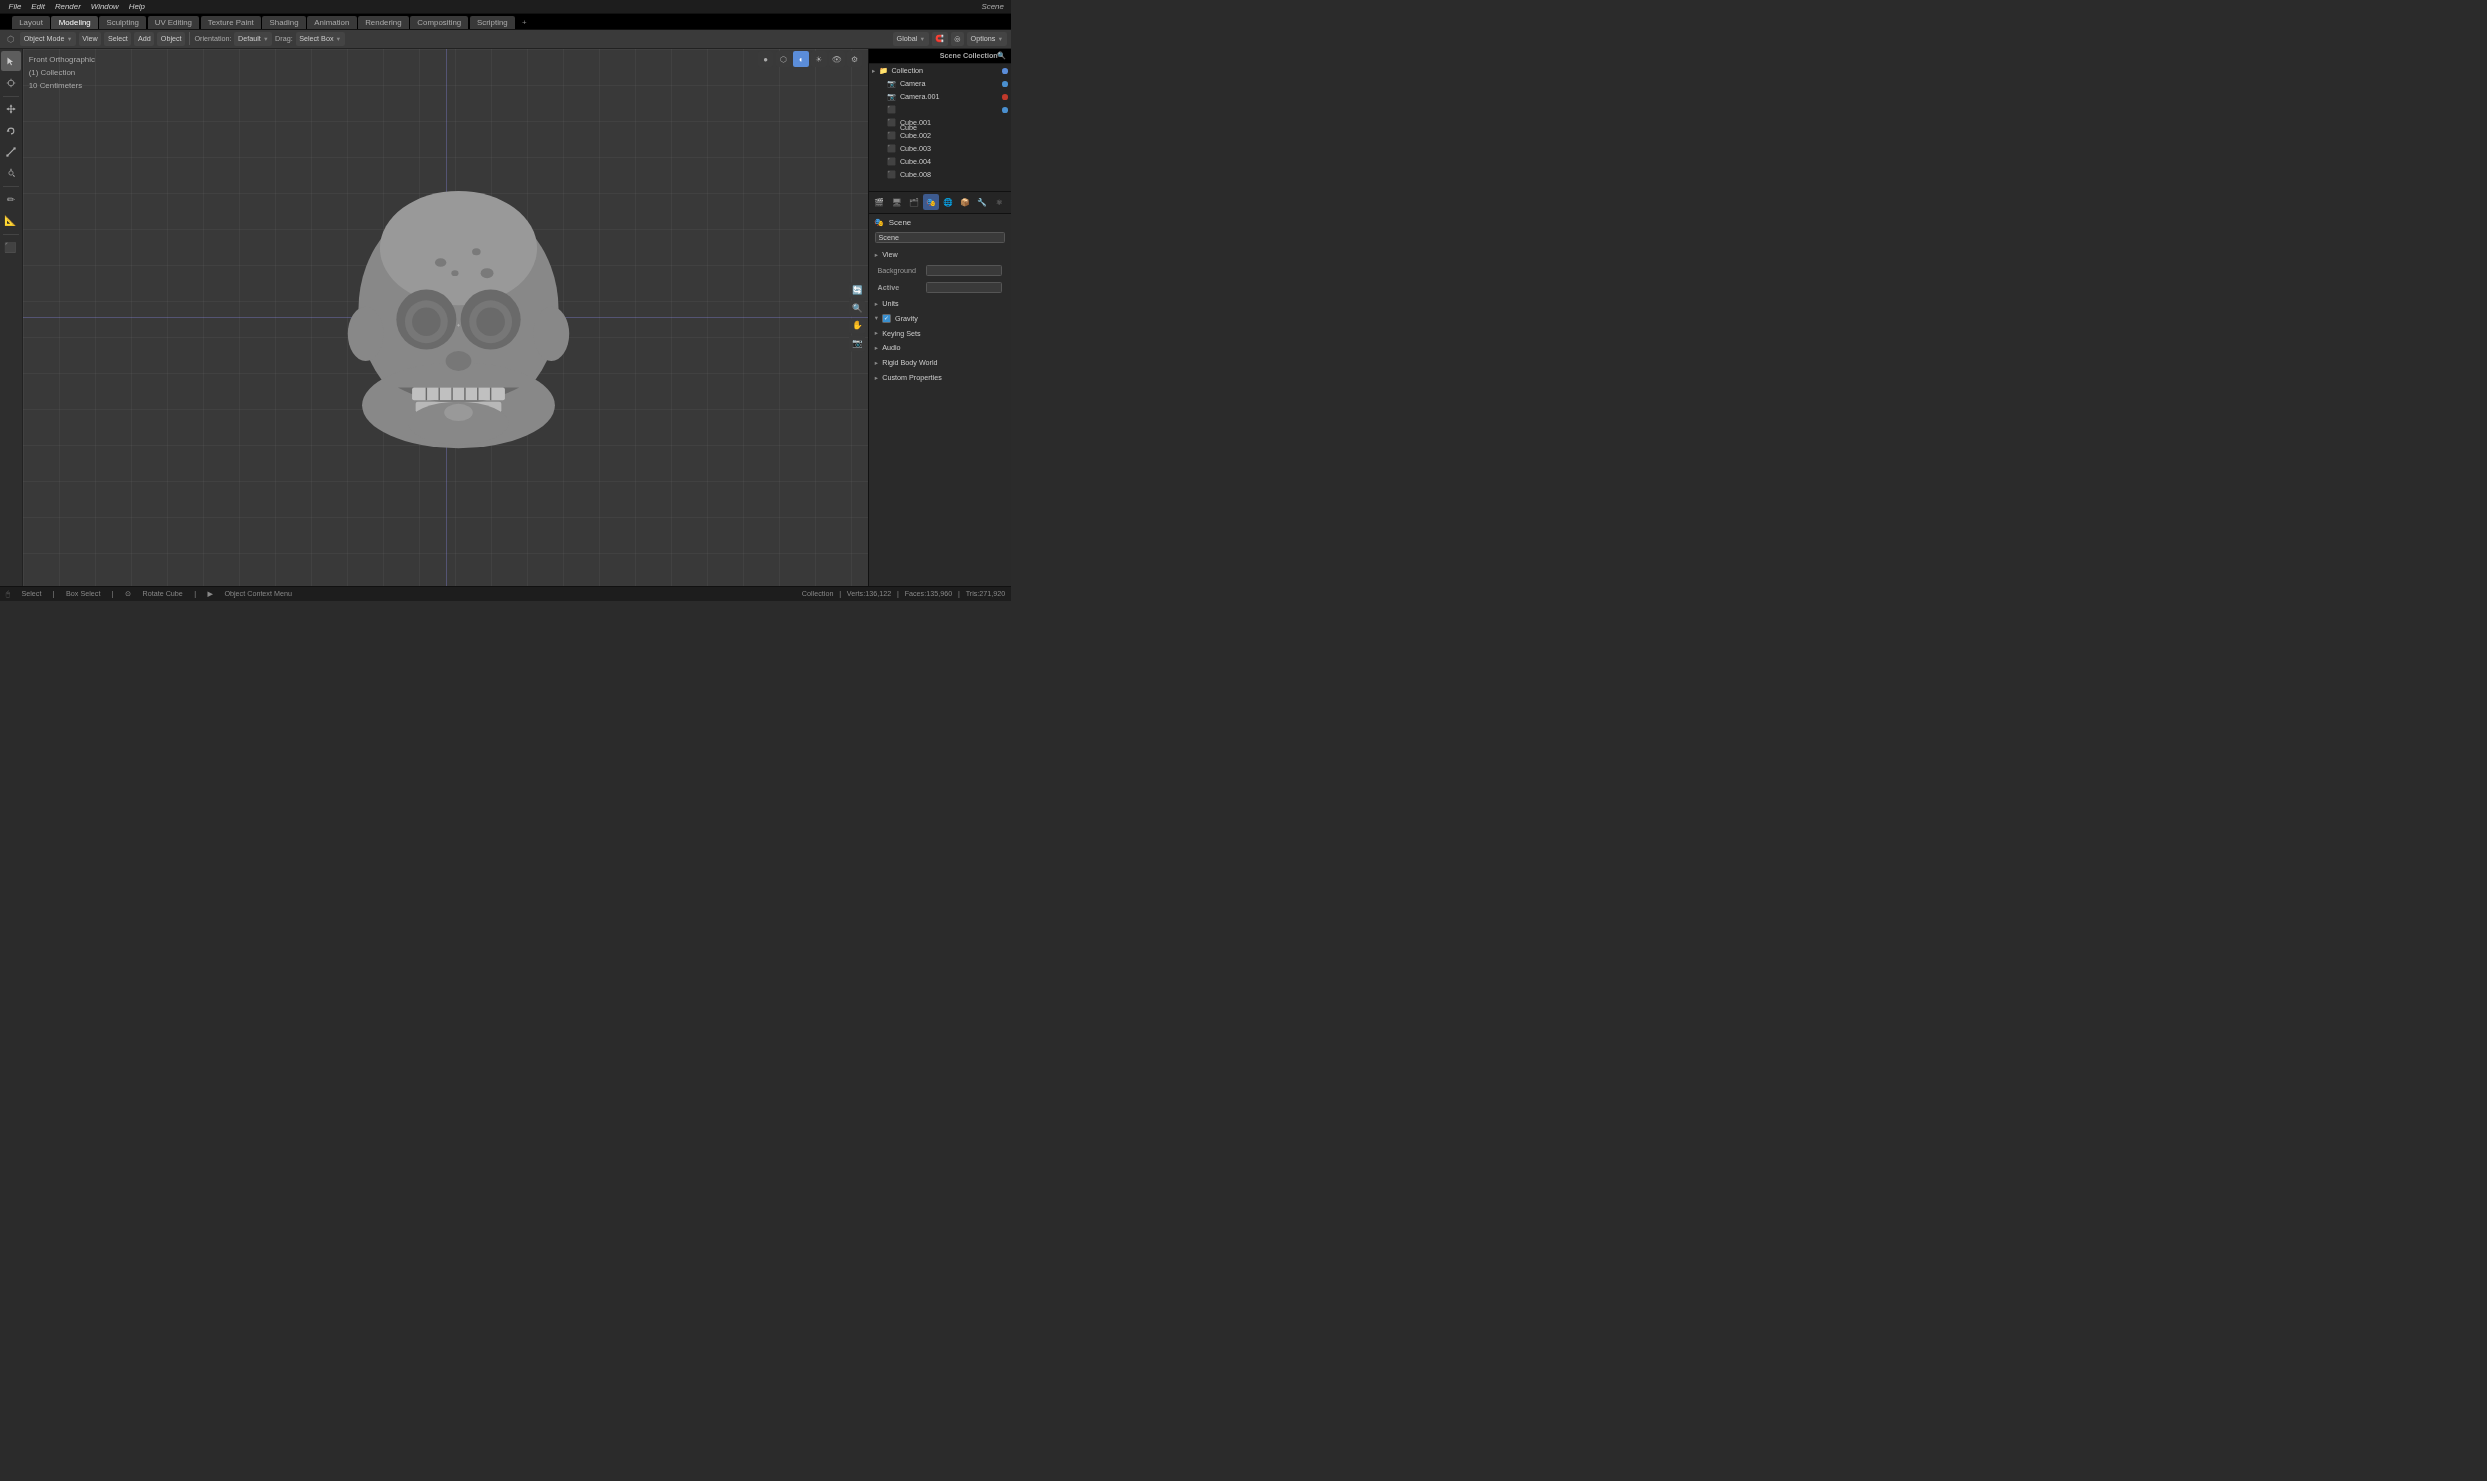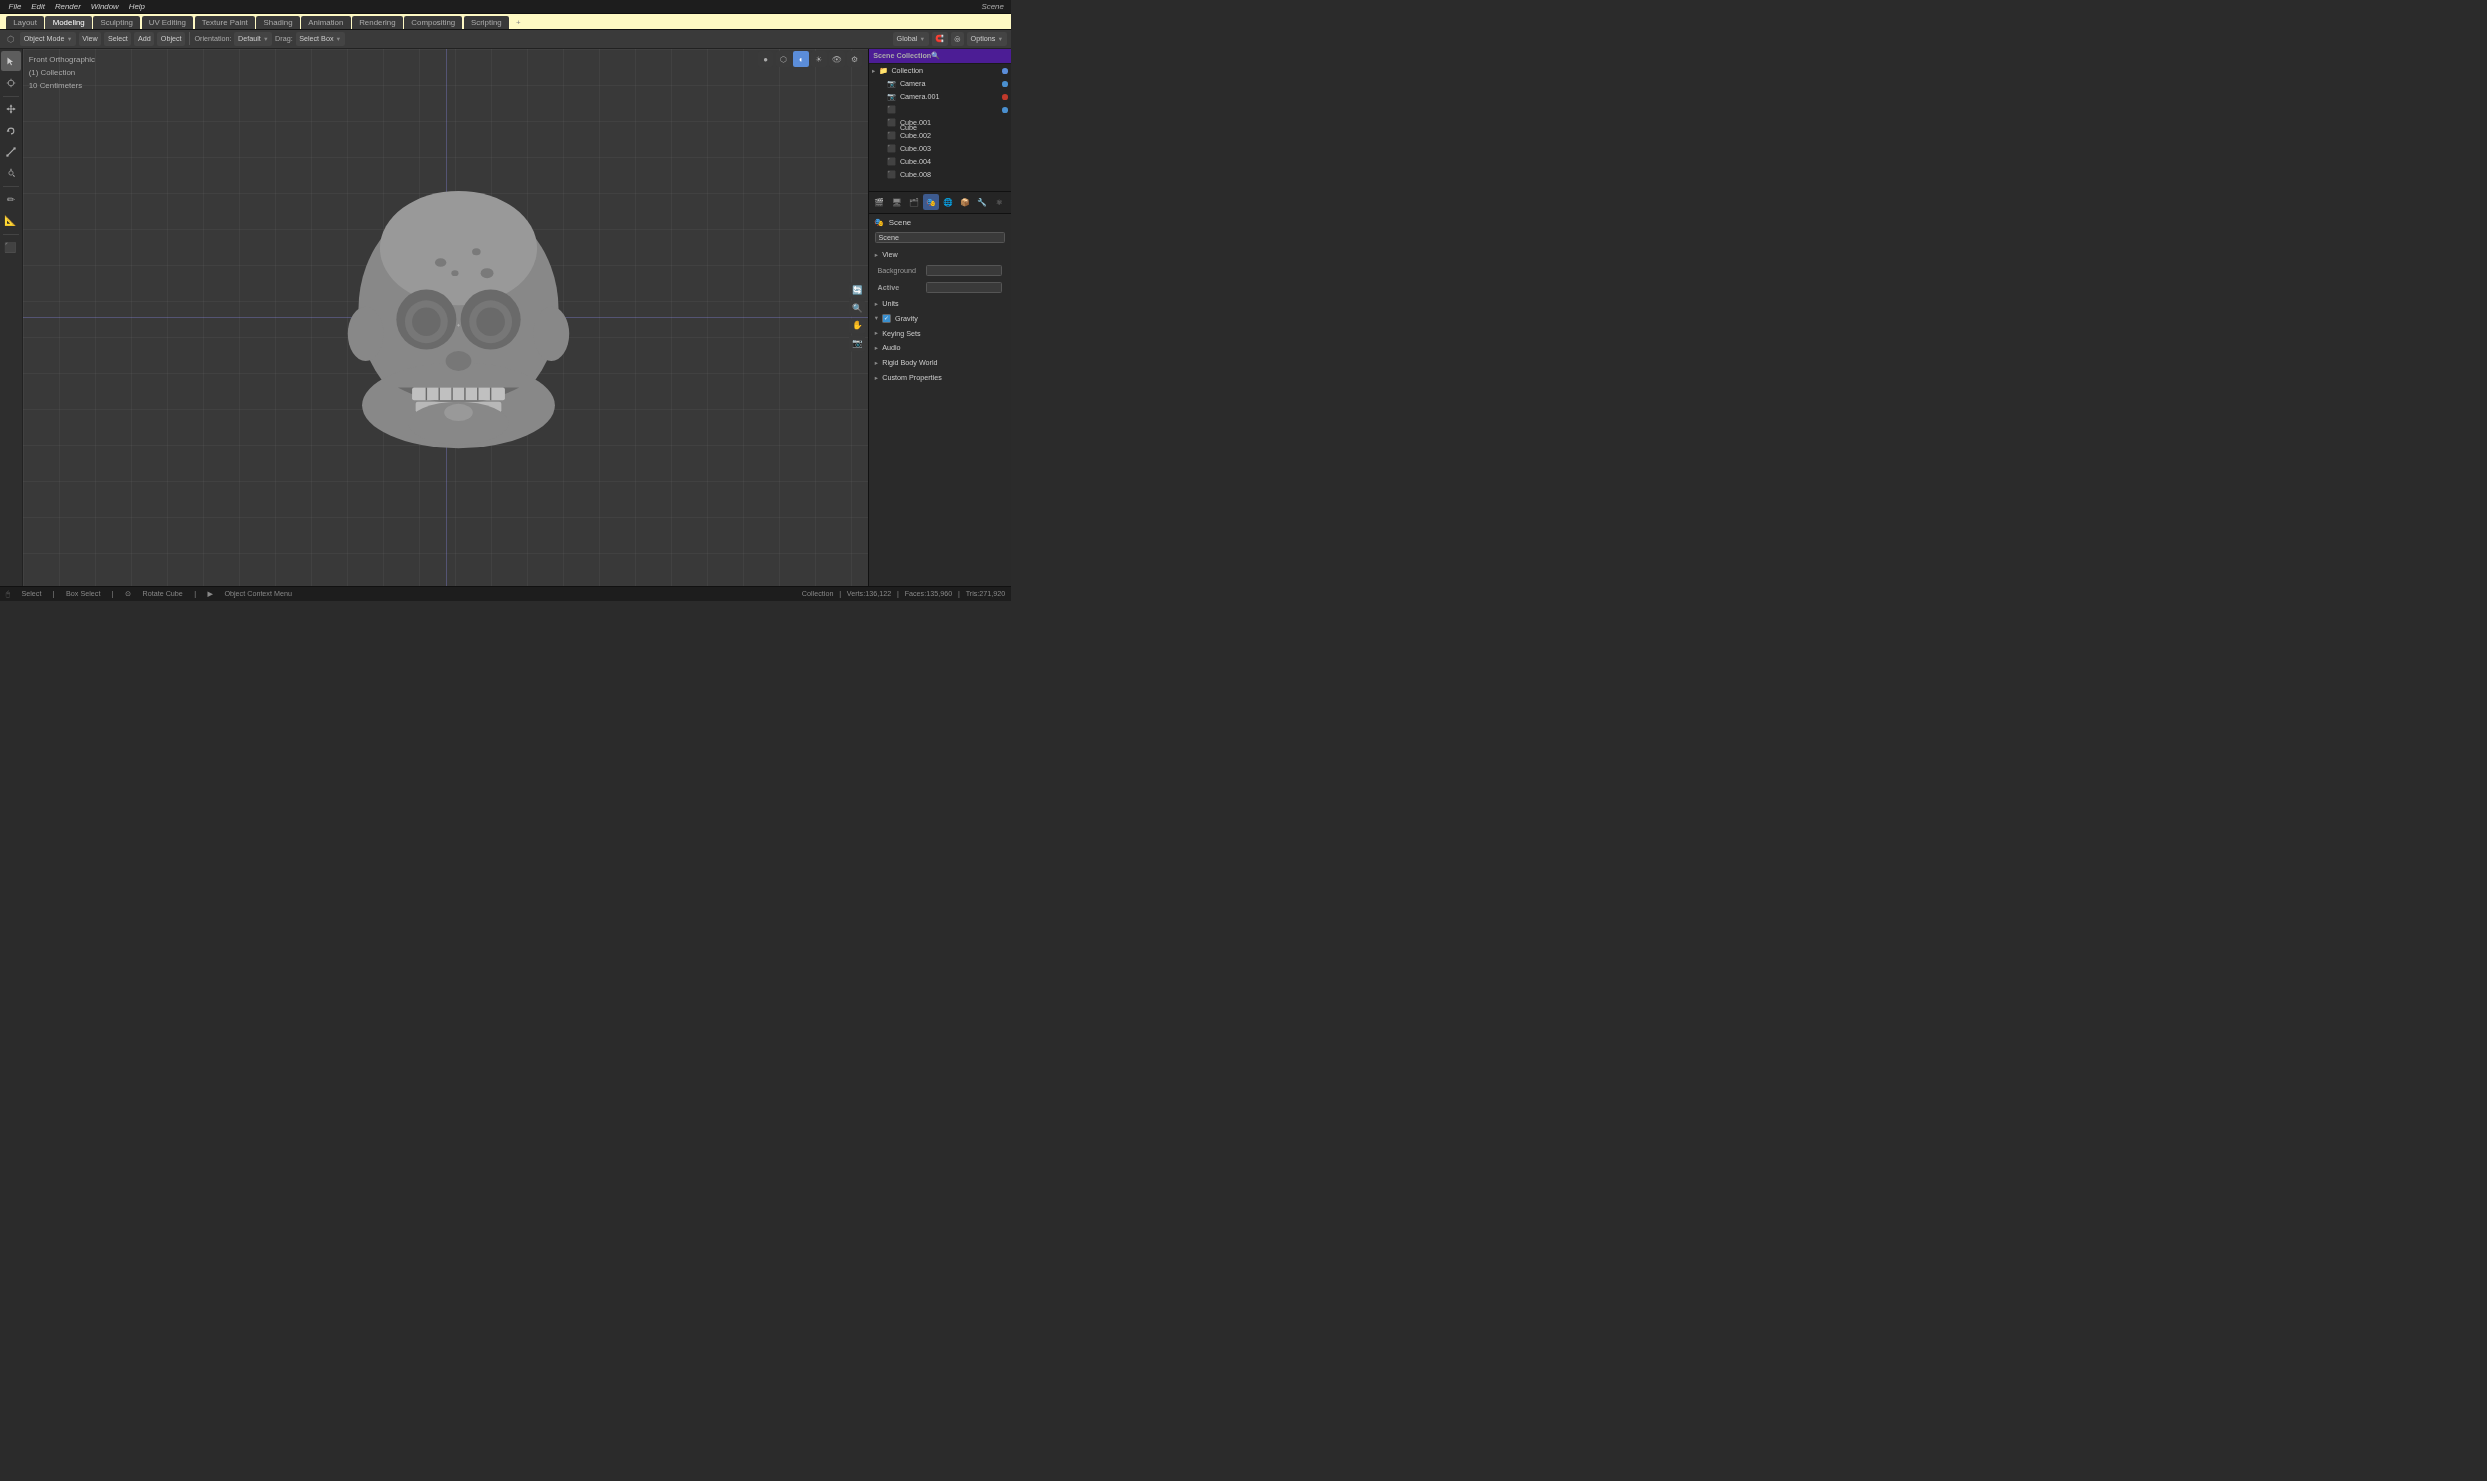--- a/index.html
+++ b/index.html
@@ -35,24 +35,24 @@
     #app-title {
       position: absolute;
       right: 7.2px;
       color: #aaa;
       font-size: 7.9px;
     }
 
     
     #workspace-tabs {
       height: 15.7px;
-      background: #fef9c3;
+      background: #000000;
       display: flex;
       align-items: flex-end;
-      padding: 0 6px;
+      padding: 0 12px;
       border-bottom: 0.7px solid #111;
       gap: 1.4px;
     }
     .workspace-tab {
       padding: 2.1px 7.2px;
       background: #393939;
       color: #aaa;
       font-size: 7.9px;
       cursor: pointer;
       border-radius: 2.1px 2.1px 0 0;
@@ -275,23 +275,23 @@
       flex: 1;
       background: #2a2a2a;
       border-left: 0.7px solid #111;
       overflow-y: auto;
     }
 
     
     .coll-header {
       display: flex;
       align-items: center;
-      justify-content: flex-start;
+      justify-content: flex-end;
       padding: 1.4px 4.3px;
-      background: #4c1d95;
+      background: #000000;
       height: 15.7px;
       font-size: 7.2px;
       color: #aaa;
       border-bottom: 0.7px solid #1a1a1a;
     }
 
     .coll-title { font-weight: bold; }
 
     .tree-item {
       display: flex;

